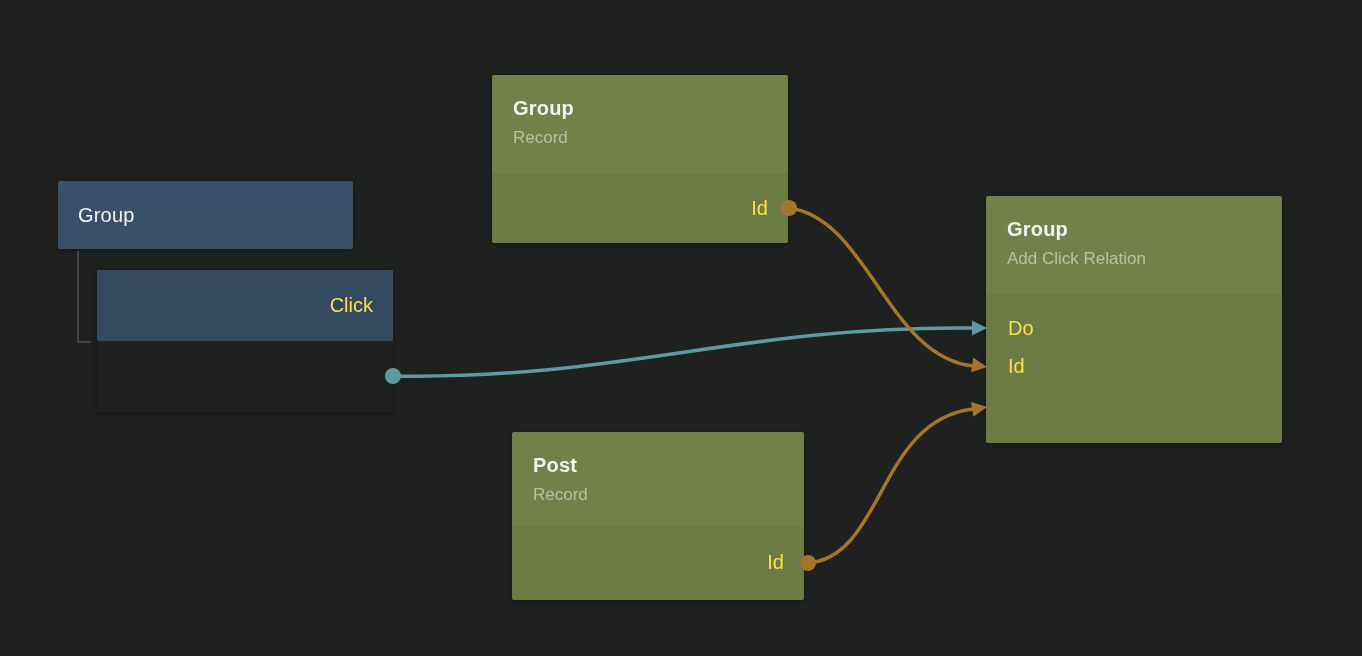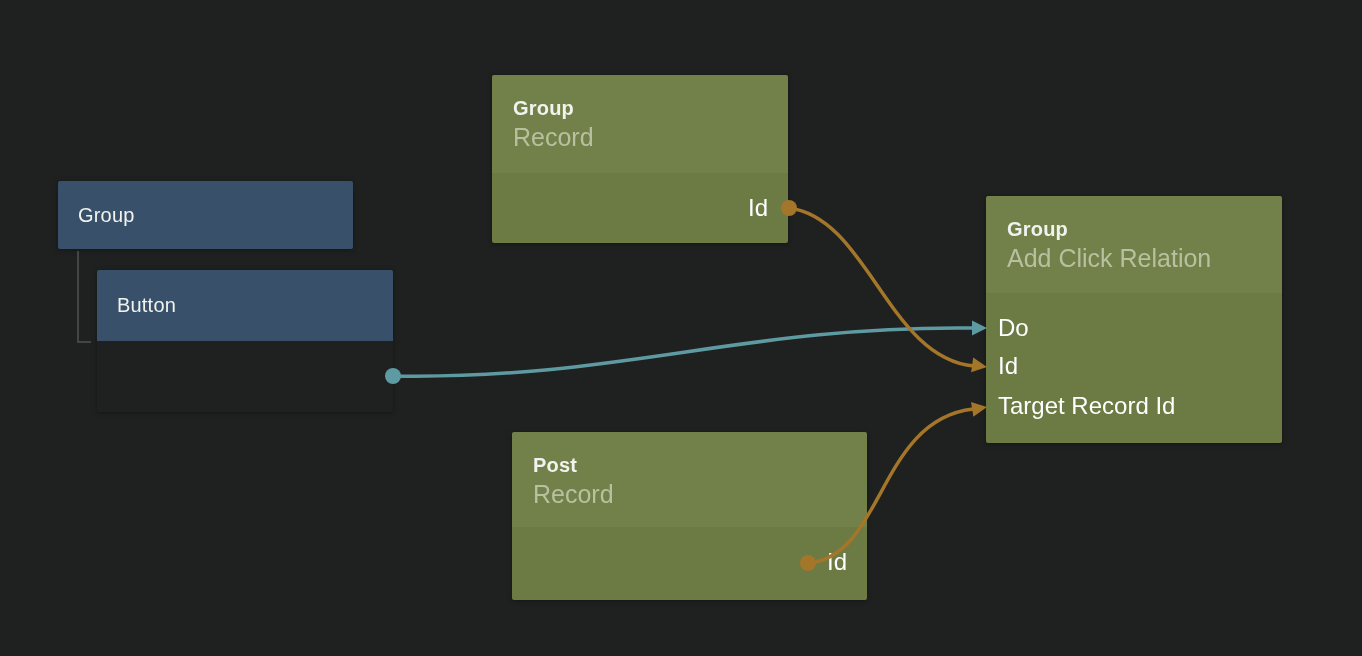--- a/index.html
+++ b/index.html
@@ -16,48 +16,48 @@
   }
   .section{position:relative;width:100%;border-radius:2px 2px 0 0;}
   .section.body{border-radius:0 0 2px 2px;}
   .hdr{box-sizing:border-box;padding:19px 0 0 21px;}
   .title{
     color:var(--title-text,#f1f3ef);font-size:20px;line-height:29px;
     font-weight:400;letter-spacing:.2px;white-space:nowrap;
   }
   .green .title{font-weight:600;}
   .subtitle{
-    color:var(--subtitle-text,#b7c1a0);font-size:25px;line-height:29px;
+    color:var(--subtitle-text,#b7c1a0);font-size:17px;line-height:29px;
     font-weight:400;white-space:nowrap;
   }
   .port-label{
-    position:absolute;height:40px;line-height:40px;color:#ffffff;
-    font-size:24px;white-space:nowrap;
+    position:absolute;height:40px;line-height:40px;color:#fde047;
+    font-size:20px;white-space:nowrap;
   }
   .out-row{right:20px;text-align:right;}
-  .in-row{left:12px;text-align:left;}
+  .in-row{left:22px;text-align:left;}
 
   
   .blue-solid{background:var(--blue-header,#385069);}
   #node-group-element{left:58px;top:181px;width:295px;height:68px;}
   #node-group-element .title{position:absolute;left:20px;top:0;line-height:68px;}
   #node-button{left:97px;top:270px;width:296px;height:142px;}
   #node-button .section.head{height:71px;background:var(--blue-header,#385069);}
   #node-button .section.body{height:71px;background:var(--blue-body,#33495f);}
   #node-button .section.head .title{position:absolute;left:20px;top:0;line-height:71px;}
   #node-button .out-row{top:15px;}
 
   
   .green .section.head{background:var(--green-header,#72814a);}
   .green .section.body{background:var(--green-body,#6c7a44);}
   #node-group-record{left:492px;top:75px;width:296px;height:168px;}
   #node-group-record .section.head{height:98px;}
   #node-group-record .section.body{height:70px;}
   #node-group-record .out-row{top:15px;}
-  #node-post-record{left:512px;top:432px;width:355px;height:168px;}
+  #node-post-record{left:512px;top:432px;width:292px;height:168px;}
   #node-post-record .section.head{height:95px;}
   #node-post-record .section.body{height:73px;}
   #node-post-record .out-row{top:15px;}
   #node-group-action{left:986px;top:196px;width:296px;height:247px;}
   #node-group-action .section.head{height:97px;}
   #node-group-action .section.body{height:150px;}
   #node-group-action .in-row.r1{top:15px;}
   #node-group-action .in-row.r2{top:53px;}
   #node-group-action .in-row.r3{top:93px;}
 
@@ -73,22 +73,22 @@
 </head>
 <body>
 
 <div id="canvas">
 
   <div class="node blue-solid" id="node-group-element">
     <span class="title">Group</span>
   </div>
 
   <div class="node" id="node-button">
-    <div class="section head">
-      <span class="title">Button</span>
+    <div class="section body">
+      <span class="port-label out-row">Click</span>
     </div>
   </div>
 
   <div class="node green" id="node-group-record">
     <div class="section head hdr">
       <div class="title">Group</div>
       <div class="subtitle">Record</div>
     </div>
     <div class="section body">
       <span class="port-label out-row">Id</span>
@@ -106,21 +106,20 @@
   </div>
 
   <div class="node green" id="node-group-action">
     <div class="section head hdr">
       <div class="title">Group</div>
       <div class="subtitle">Add Click Relation</div>
     </div>
     <div class="section body">
       <span class="port-label in-row r1">Do</span>
       <span class="port-label in-row r2">Id</span>
-      <span class="port-label in-row r3">Target Record Id</span>
     </div>
   </div>
 
   <svg id="edges" width="1362" height="656" viewBox="0 0 1362 656">
 
     <path class="hline" d="M78,251 L78,342 L91,342"></path>
 
     <path class="edge teal" d="M393,376 C620,380 745,325 974,328"></path>
 
     <path class="edge orange" d="M789,208 C868,218 888,358 974,366"></path>

